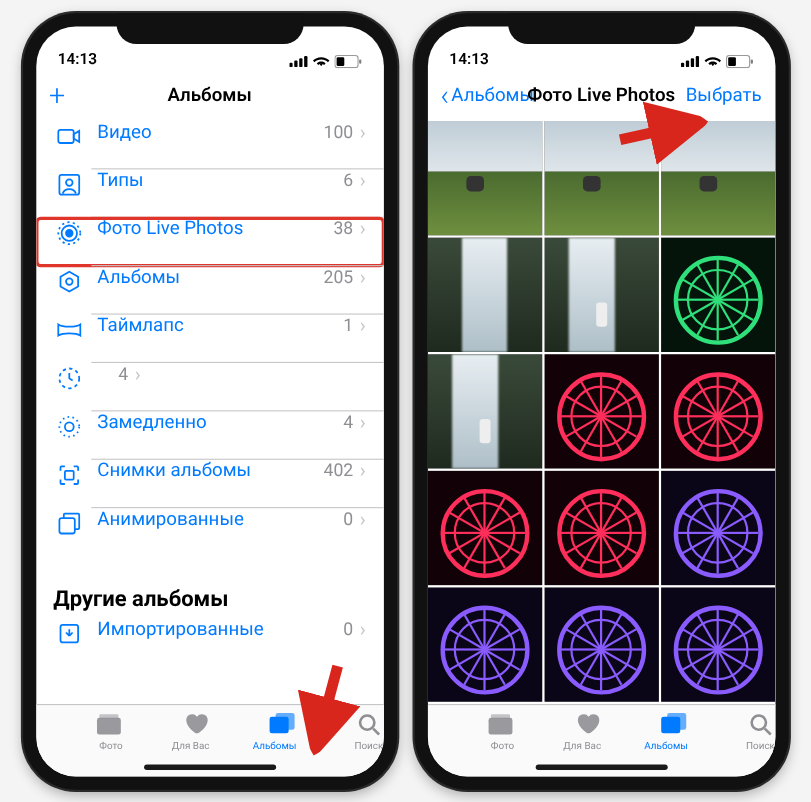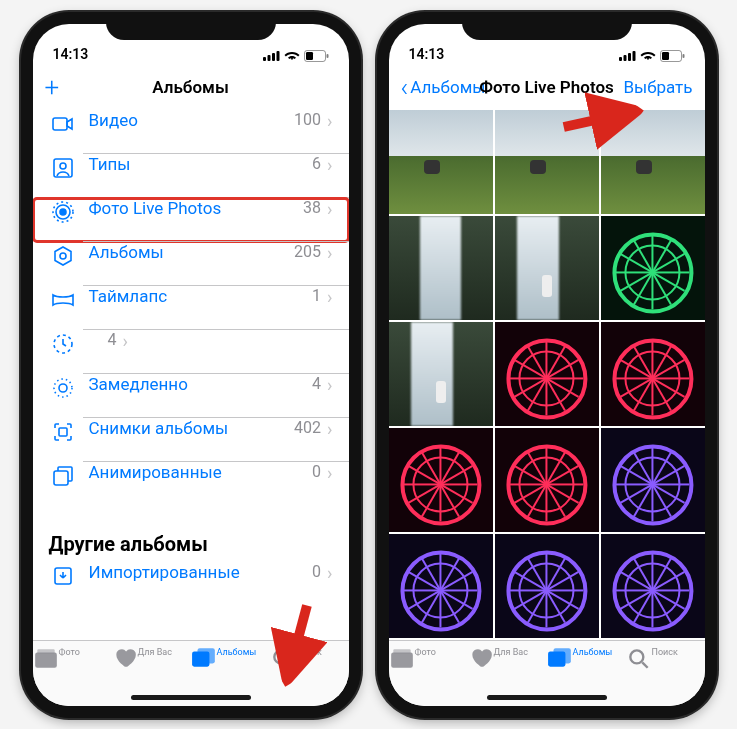--- a/index.html
+++ b/index.html
@@ -165,21 +165,21 @@
   
   .tab-bar{
     height:66px;
     border-top:0.5px solid var(--ios-sep);
     display:flex;
     justify-content:space-around;
     padding-top:6px;
     background:#fafafa;
   }
   .tab{
-    flex:1;display:flex;flex-direction:row;align-items:flex-start;
+    flex:1;display:flex;flex-direction:column;align-items:flex-end;
     font-size:9px;color:var(--ios-gray);
   }
   .tab.active{color:var(--ios-blue);}
   .tab svg{width:26px;height:22px;margin-bottom:2px;}
   .home-indicator{
     position:absolute;bottom:6px;left:50%;transform:translateX(-50%);
     width:120px;height:5px;background:#000;border-radius:3px;opacity:.9;
     z-index:50;
   }
   

